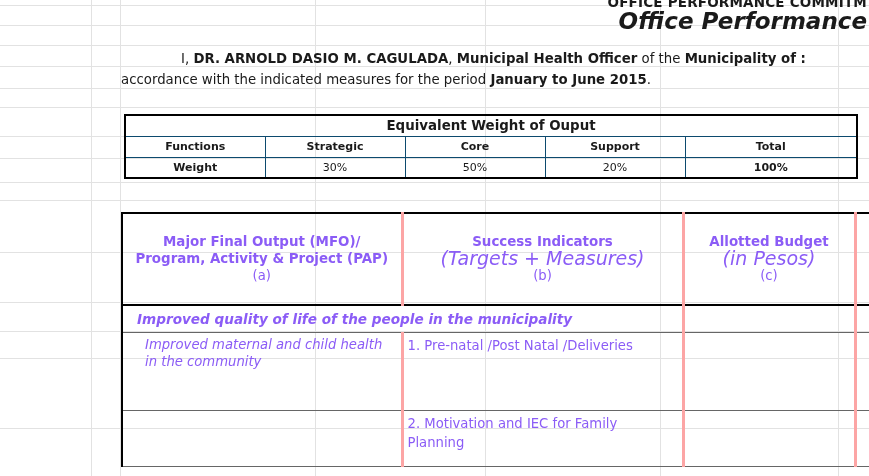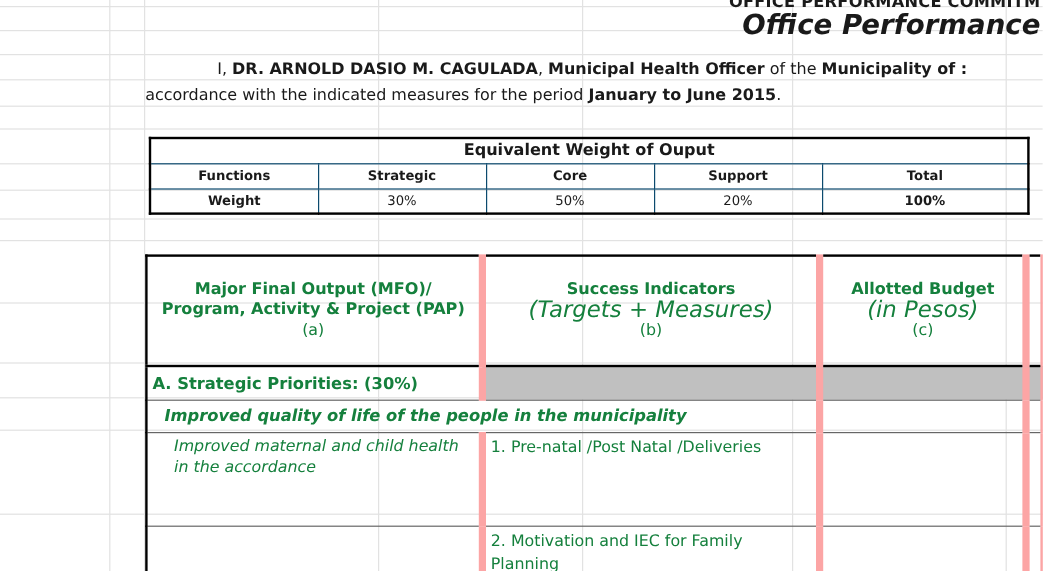--- a/index.html
+++ b/index.html
@@ -133,26 +133,26 @@
 
   
   #opcr-table {
     left: 121px;
     top: 212px;
     width: 748px;
     border-top: 2px solid #000;
     border-left: 2px solid #000;
   }
   #opcr-table td {
-    border-right: 6px solid #fca5a5;
+    border-right: 3px solid #fca5a5;
     border-bottom: 1px solid #666;
     vertical-align: top;
     font-size: 13.2px;
     padding: 3px 4px 2px 4px;
-    color: #15803d;
+    color: #8b5cf6;
   }
   #opcr-table tr.head-row td {
     text-align: center;
     vertical-align: middle;
     border-bottom: 2px solid #000;
     height: 92px;
     padding: 0 6px;
   }
   .colhead-main {
     font-weight: bold;
@@ -301,40 +301,32 @@
           <span class="colhead-letter">(b)</span>
         </td>
         <td>
           <span class="colhead-main">Allotted Budget</span>
           <span class="colhead-sub">(in Pesos)</span>
           <span class="colhead-letter">(c)</span>
         </td>
         <td></td>
       </tr>
 
-      <tr class="section-row">
-        <td>
-          <span class="section-label">A. Strategic Priorities: (30%)</span>
-        </td>
-        <td class="shaded"></td>
-        <td class="shaded"></td>
-        <td class="shaded"></td>
-      </tr>
 
       <tr class="subsection-row">
         <td colspan="2">
           <span class="subsection-label">Improved quality of life of the people in the municipality</span>
         </td>
         <td></td>
         <td></td>
       </tr>
 
       <tr class="mfo-row">
         <td>
-          <span class="mfo-text">Improved maternal and child health in the accordance</span>
+          <span class="mfo-text">Improved maternal and child health in the community</span>
         </td>
         <td>
           <span class="si-text">1. Pre-natal /Post Natal /Deliveries</span>
         </td>
         <td>
           <span class="si-text"></span>
         </td>
         <td></td>
       </tr>
 

